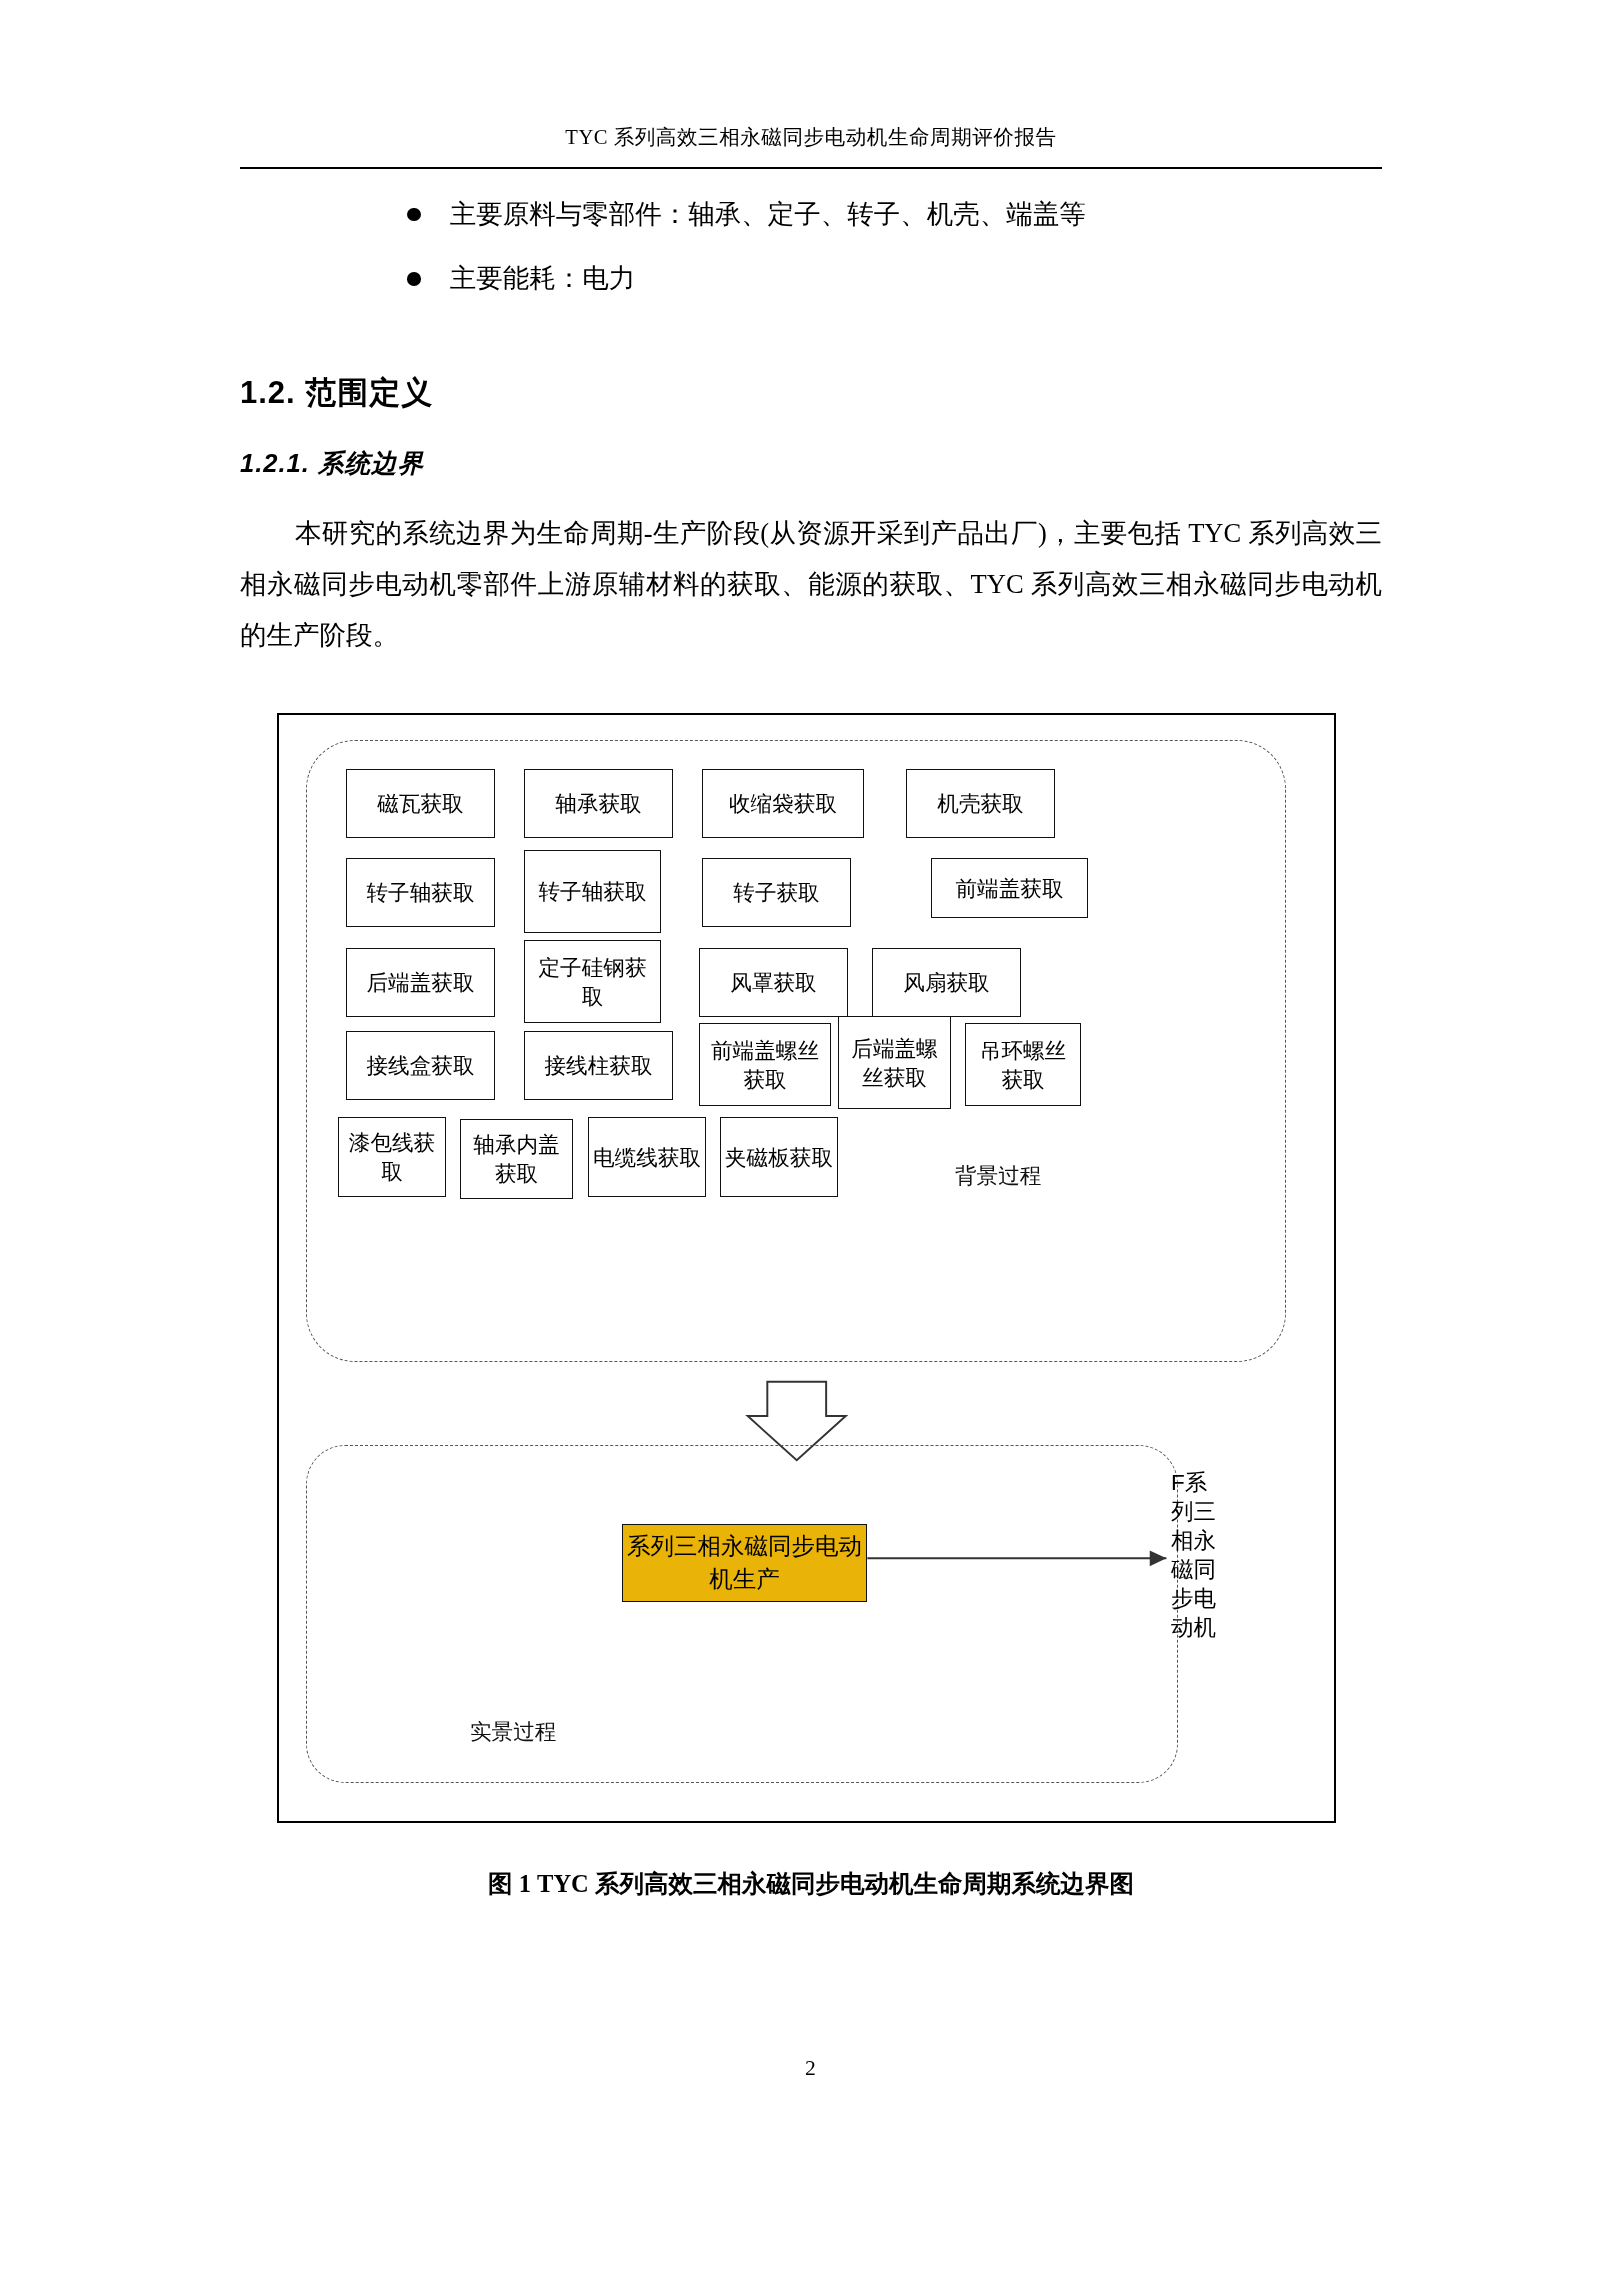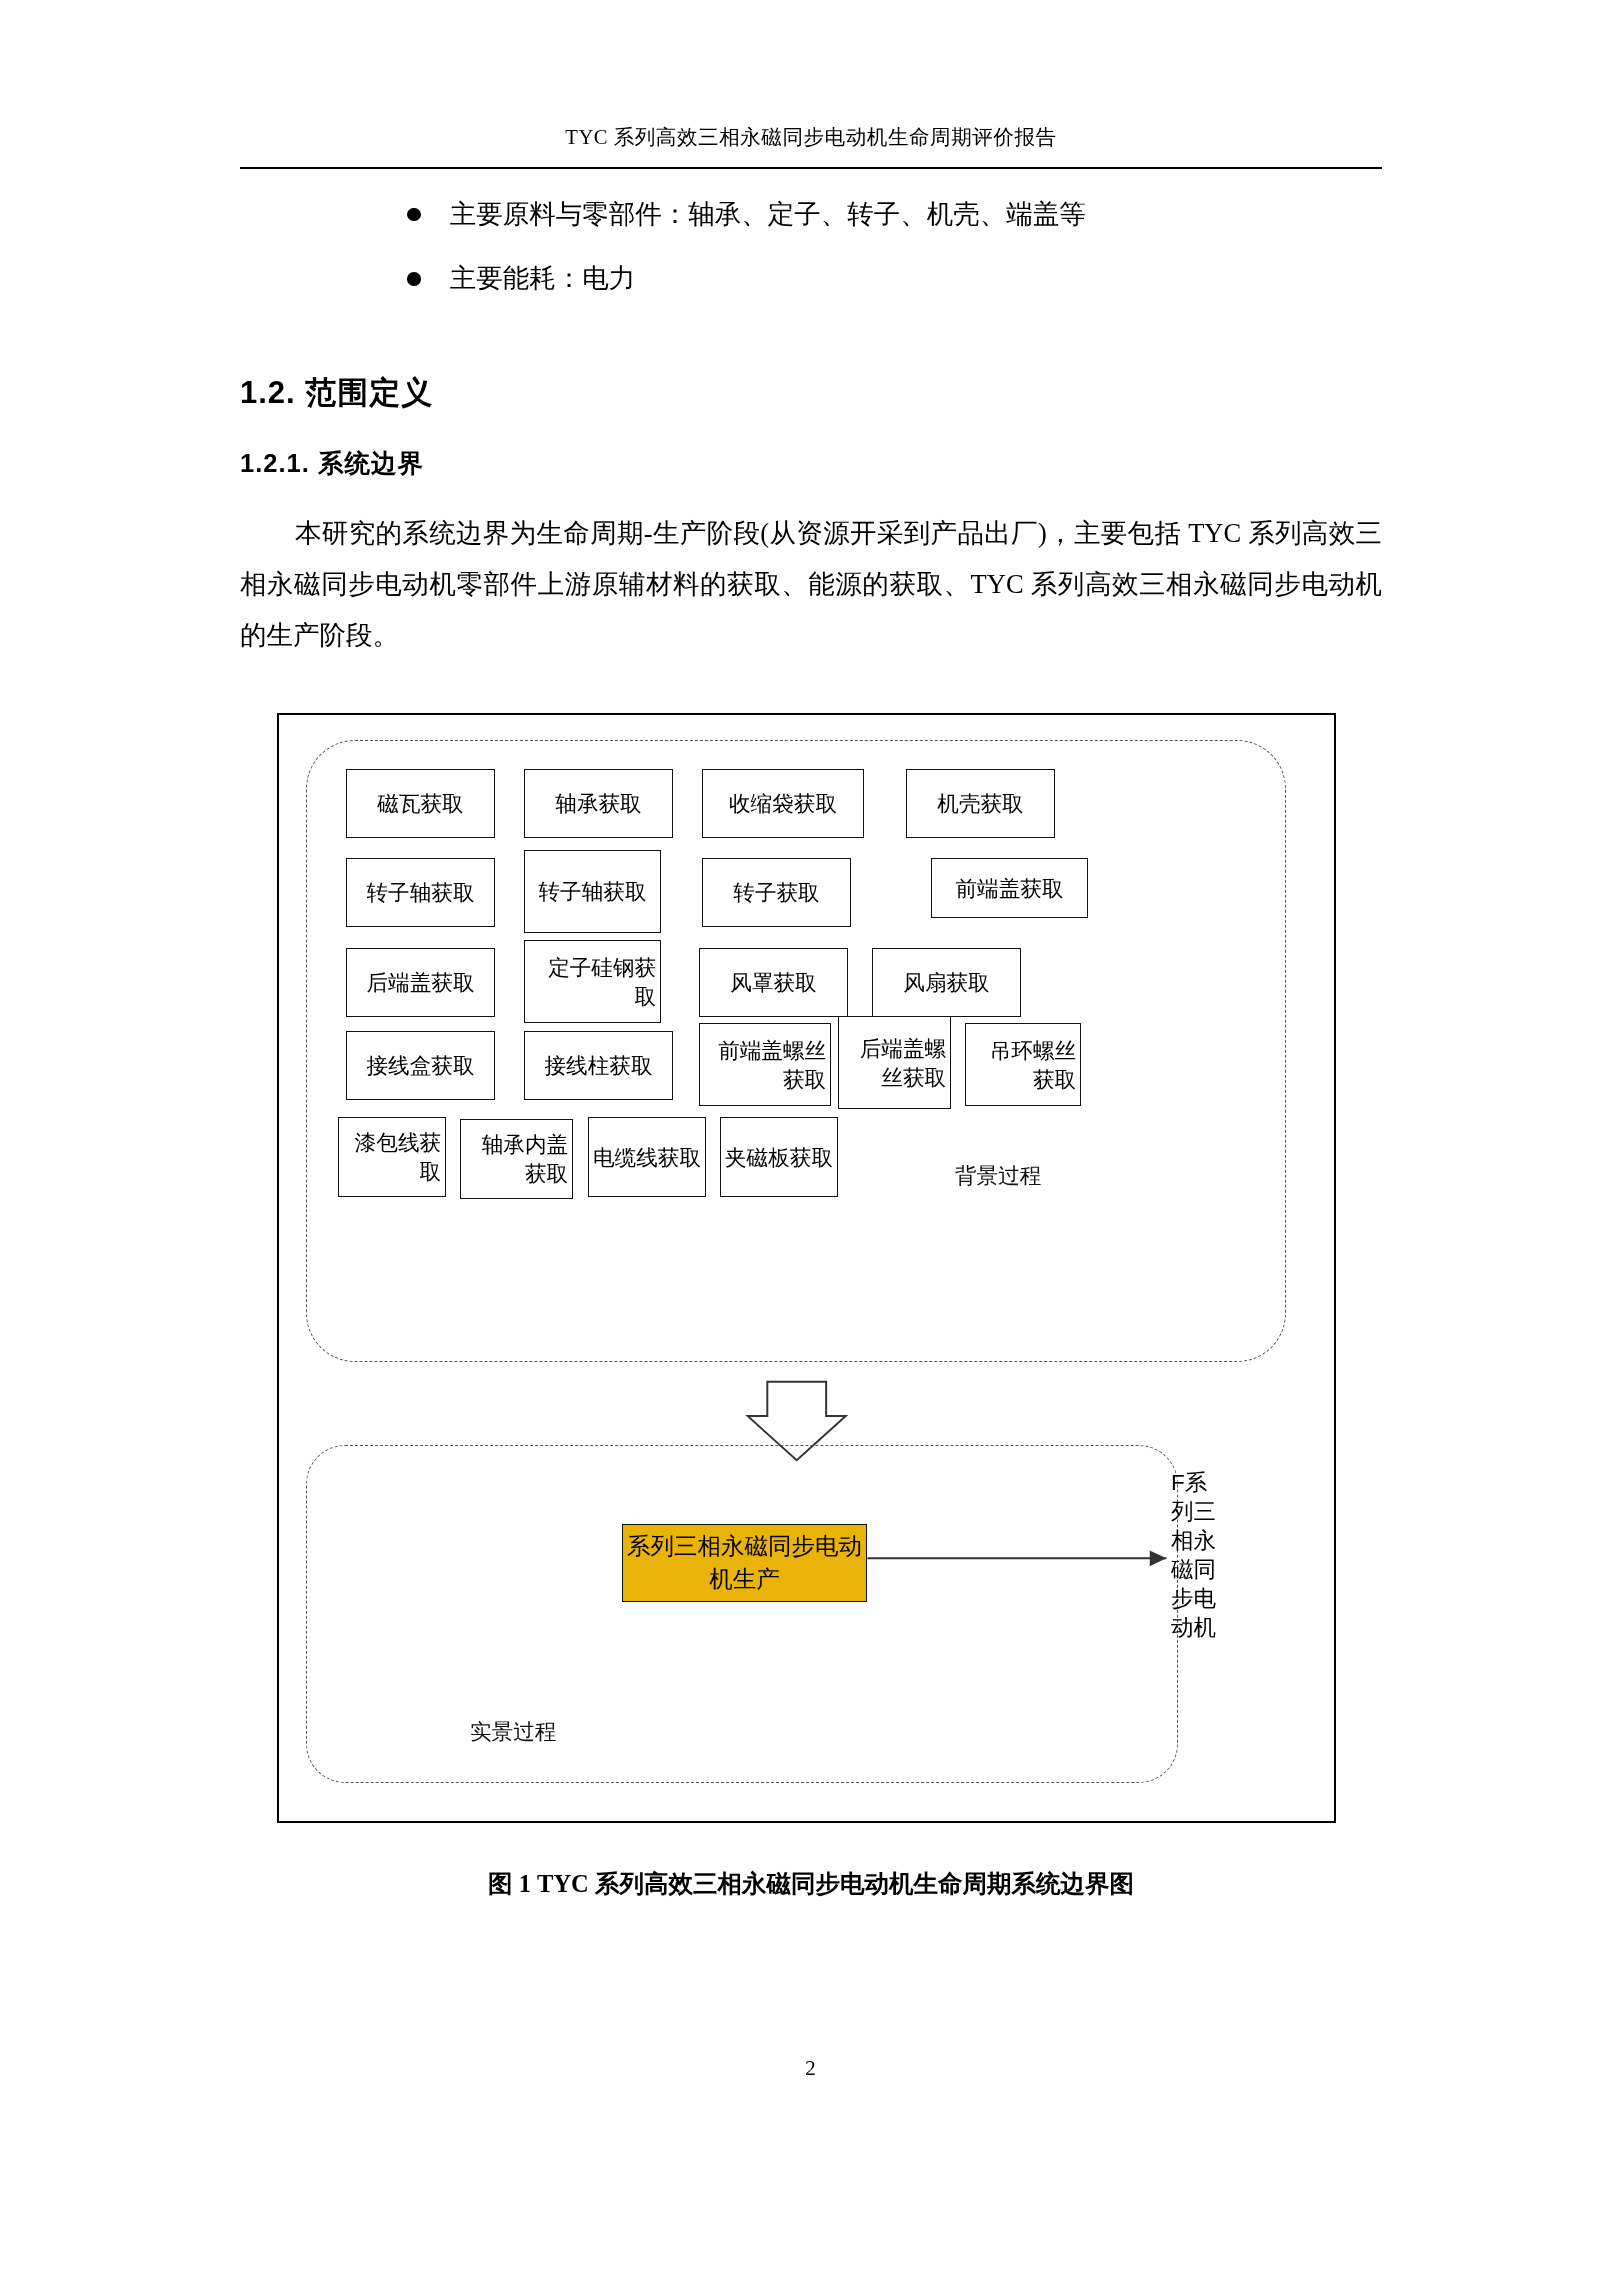--- a/index.html
+++ b/index.html
@@ -78,20 +78,21 @@
     letter-spacing: 1px;
   }
   .h3 {
     position: absolute;
     left: 240px;
     top: 446px;
     font-size: 25.5px;
     font-weight: bold;
     font-family: "Liberation Sans", sans-serif;
     letter-spacing: 1px;
+    font-style: italic;
   }
   
   .para {
     position: absolute;
     left: 240px;
     top: 508px;
     width: 1142px;
     font-size: 26.5px;
     line-height: 51px;
     text-align: justify;
@@ -130,21 +131,21 @@
     box-sizing: border-box;
   }
   .node {
     position: absolute;
     border: 1.5px solid #111;
     background: #fff;
     box-sizing: border-box;
     display: flex;
     align-items: center;
     justify-content: center;
-    text-align: right;
+    text-align: center;
     font-family: "Liberation Sans", sans-serif;
     font-size: 21.6px;
     line-height: 29px;
     color: #000;
     padding: 2px 3.9px;
   }
   .grp-label {
     position: absolute;
     font-family: "Liberation Sans", sans-serif;
     font-size: 21.6px;

